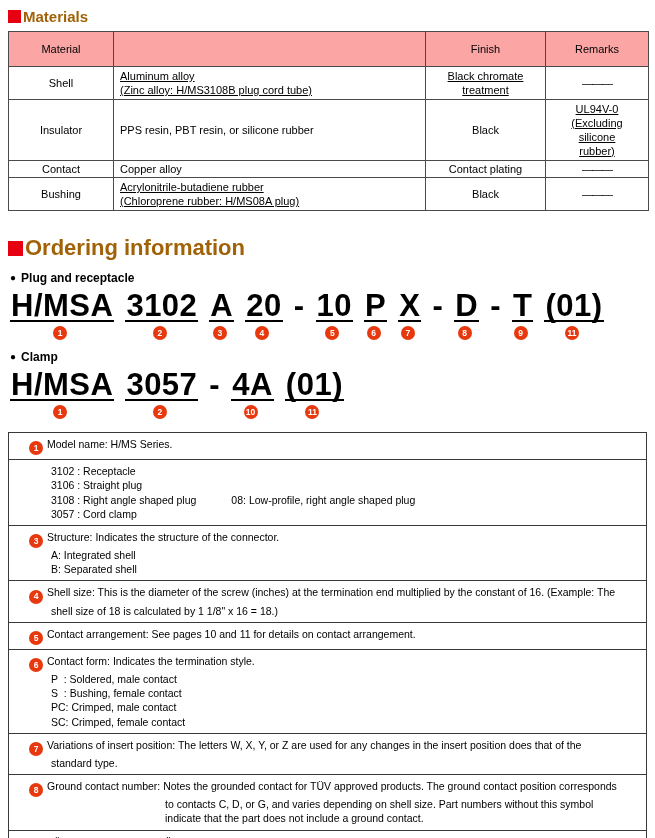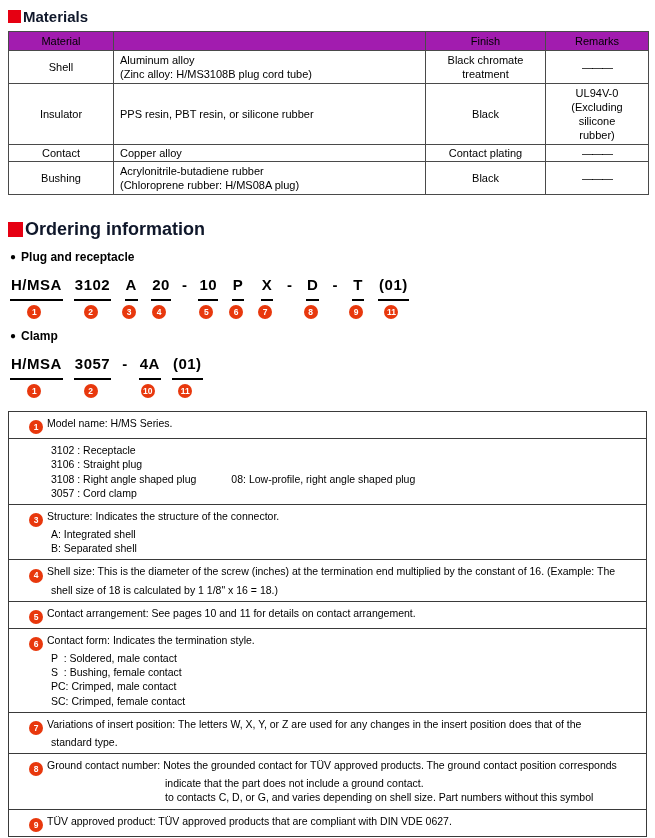--- a/index.html
+++ b/index.html
@@ -4,44 +4,44 @@
 <style>
   * { margin:0; padding:0; box-sizing:border-box; }
   html,body { background:#ffffff; }
   body {
     width:655px; height:838px; overflow:hidden;
     font-family:"Liberation Sans", sans-serif; color:#000;
   }
   .page { padding:6px 8px 0; }
 
   
-  .heading { display:flex; align-items:center; color:#0f172a; font-weight:bold; }
+  .heading { display:flex; align-items:center; color:#a16207; font-weight:bold; }
   .sq { background:#e60012; flex:none; display:inline-block; }
   .h-mat { font-size:15px; margin:2px 0 6px; gap:2px; }
   .h-mat .sq { width:13px; height:13px; }
-  .h-ord { font-size:18px; margin:24px 0 8px; gap:2px; }
+  .h-ord { font-size:22px; margin:24px 0 8px; gap:2px; }
   .h-ord .sq { width:15px; height:15px; }
 
   
   table.mat { border-collapse:collapse; width:640px; font-size:11px; table-layout:fixed; }
   .mat th, .mat td { border:1px solid #4a4a4a; padding:2px 6px; vertical-align:middle; }
-  .mat th { background:#a21caf; font-weight:normal; height:19px; text-align:center; }
+  .mat th { background:#fca5a5; font-weight:normal; height:35px; text-align:center; }
   .mat td.c { text-align:center; }
   .mat td.l { text-align:left; }
-  .mat .line { line-height:14px; }
+  .mat .line { line-height:14px;text-decoration:underline; }
   .dash { letter-spacing:-1px; }
 
   
   .blabel { display:flex; align-items:center; gap:5px; font-weight:bold; font-size:12px; margin:10px 0 8px 2px; }
   .bullet { font-size:10px; line-height:12px; }
 
   
   .pn { display:flex; align-items:flex-start; gap:11px; margin:2px 0 4px 2px; }
   .pn-seg { display:flex; flex-direction:column; align-items:center; }
-  .pn-tok { font-size:15px; font-weight:bold; line-height:26px; letter-spacing:0.5px; }
+  .pn-tok { font-size:31px; font-weight:bold; line-height:26px; letter-spacing:0.5px; }
   .pn-seg.u .pn-tok { border-bottom:2px solid #000; padding:0 1px 1px; }
   .pn-seg .circ { margin-top:4px; }
 
   
   .circ {
     display:inline-flex; width:14px; height:14px; flex:none;
     border-radius:50%; background:#e8380d; color:#fff;
     font-size:8.5px; font-weight:bold; align-items:center; justify-content:center;
     vertical-align:-3px; margin-right:4px;
   }
@@ -242,22 +242,22 @@
       <div class="note-line sub">SC: Crimped, female contact</div>
     </div>
 
     <div class="note">
       <div class="note-line"><span class="circ">7</span><span>Variations of insert position: The letters W, X, Y, or Z are used for any changes in the insert position does that of the</span></div>
       <div class="note-line sub">standard type.</div>
     </div>
 
     <div class="note">
       <div class="note-line"><span class="circ">8</span><span>Ground contact number: Notes the grounded contact for TÜV approved products. The ground contact position corresponds</span></div>
+      <div class="note-line hang">to contacts C, D, or G, and varies depending on shell size. Part numbers without this symbol</div>
       <div class="note-line hang">indicate that the part does not include a ground contact.</div>
-      <div class="note-line hang">to contacts C, D, or G, and varies depending on shell size. Part numbers without this symbol</div>
     </div>
 
     <div class="note">
       <div class="note-line"><span class="circ">9</span><span>TÜV approved product: TÜV approved products that are compliant with DIN VDE 0627.</span></div>
     </div>
 
   </div>
 </div>
 
 </body></html>

